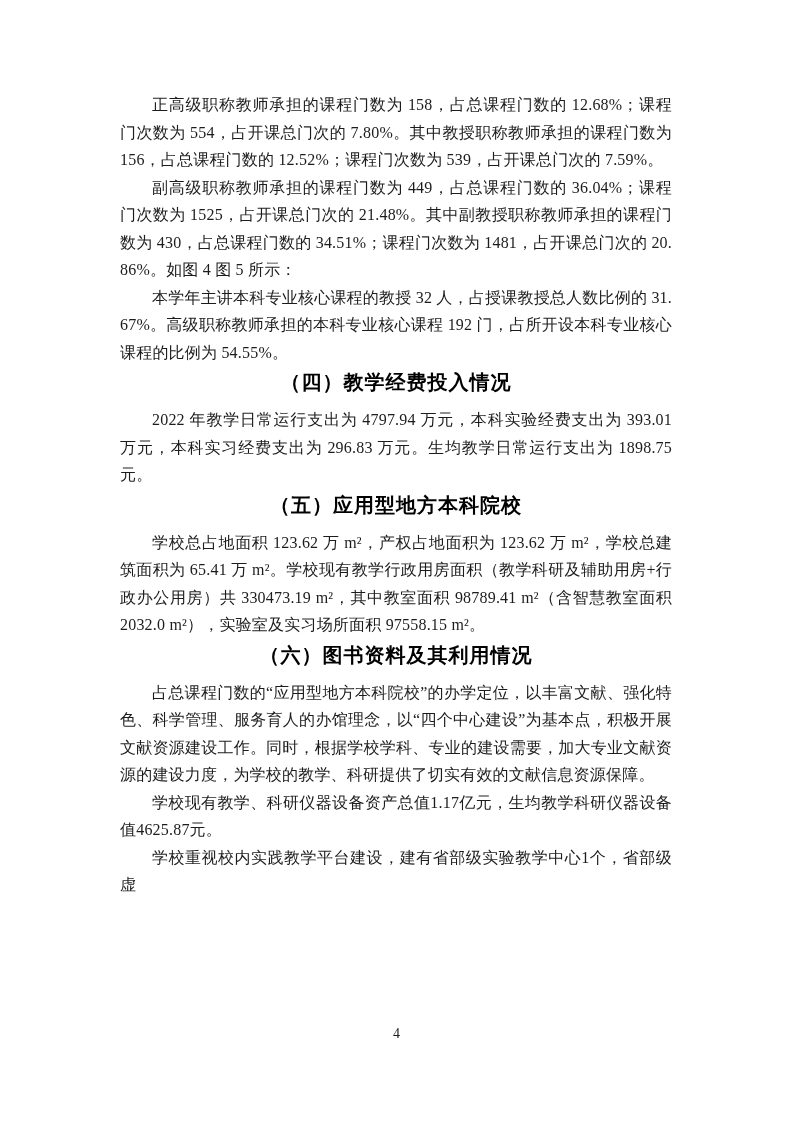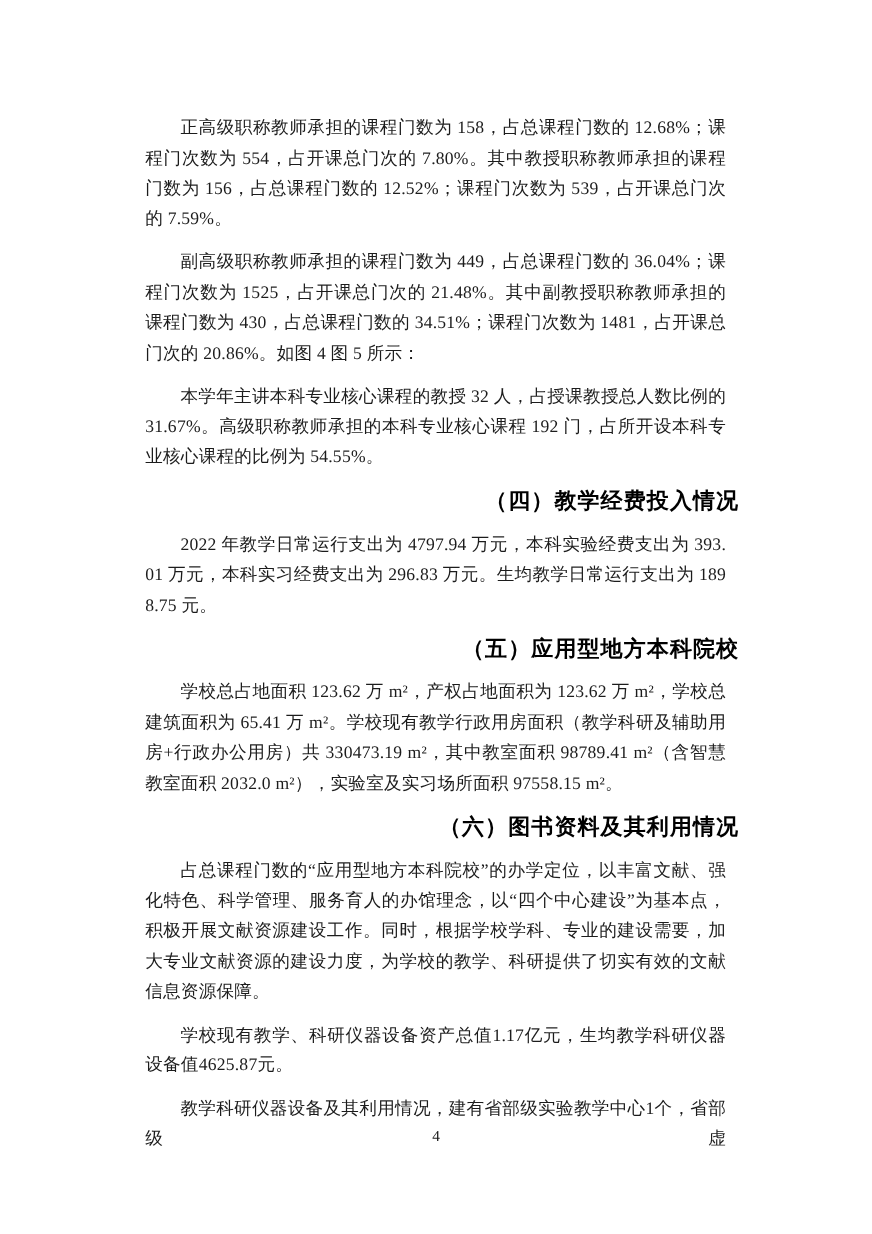--- a/index.html
+++ b/index.html
@@ -16,40 +16,40 @@
     font-family: "Liberation Serif", "DejaVu Serif", serif;
     color: #1c1c1c;
   }
   .content {
     position: absolute;
     top: 91px;
     left: 120px;
     width: 552px;
   }
   .body-para {
-    margin: 12px;
+    margin: 0;
     font-size: 16px;
     line-height: 27.5px;
     text-align: justify;
     text-indent: 32px;
     letter-spacing: 0.2px;
     word-break: break-all;
   }
   .justify-last {
     text-align-last: justify;
   }
   .section-heading {
     margin: 4px 0 8px 0;
-    font-family: Liberation Sans, sans-serif;
+    font-family: Liberation Mono, monospace;
     font-weight: bold;
     color: #000000;
     font-size: 20px;
     line-height: 28px;
     letter-spacing: 1px;
-    text-align: right;
+    text-align: center;
   }
   .footer {
     position: absolute;
     top: 1024px;
     left: 0;
     right: 0;
     text-align: center;
     font-size: 14px;
     line-height: 20px;
     color: #1c1c1c;
@@ -63,16 +63,16 @@
     <p class="body-para">正高级职称教师承担的课程门数为 158，占总课程门数的 12.68%；课程门次数为 554，占开课总门次的 7.80%。其中教授职称教师承担的课程门数为 156，占总课程门数的 12.52%；课程门次数为 539，占开课总门次的 7.59%。</p>
     <p class="body-para">副高级职称教师承担的课程门数为 449，占总课程门数的 36.04%；课程门次数为 1525，占开课总门次的 21.48%。其中副教授职称教师承担的课程门数为 430，占总课程门数的 34.51%；课程门次数为 1481，占开课总门次的 20.86%。如图 4 图 5 所示：</p>
     <p class="body-para">本学年主讲本科专业核心课程的教授 32 人，占授课教授总人数比例的 31.67%。高级职称教师承担的本科专业核心课程 192 门，占所开设本科专业核心课程的比例为 54.55%。</p>
     <h2 class="section-heading">（四）教学经费投入情况</h2>
     <p class="body-para">2022 年教学日常运行支出为 4797.94 万元，本科实验经费支出为 393.01 万元，本科实习经费支出为 296.83 万元。生均教学日常运行支出为 1898.75 元。</p>
     <h2 class="section-heading">（五）应用型地方本科院校</h2>
     <p class="body-para">学校总占地面积 123.62 万 m²，产权占地面积为 123.62 万 m²，学校总建筑面积为 65.41 万 m²。学校现有教学行政用房面积（教学科研及辅助用房+行政办公用房）共 330473.19 m²，其中教室面积 98789.41 m²（含智慧教室面积 2032.0 m²），实验室及实习场所面积 97558.15 m²。</p>
     <h2 class="section-heading">（六）图书资料及其利用情况</h2>
     <p class="body-para">占总课程门数的“应用型地方本科院校”的办学定位，以丰富文献、强化特色、科学管理、服务育人的办馆理念，以“四个中心建设”为基本点，积极开展文献资源建设工作。同时，根据学校学科、专业的建设需要，加大专业文献资源的建设力度，为学校的教学、科研提供了切实有效的文献信息资源保障。</p>
     <p class="body-para">学校现有教学、科研仪器设备资产总值1.17亿元，生均教学科研仪器设备值4625.87元。</p>
-    <p class="body-para justify-last">教学科研仪器设备及其利用情况，建有省部级实验教学中心1个，省部级虚</p>
+    <p class="body-para justify-last">学校重视校内实践教学平台建设，建有省部级实验教学中心1个，省部级虚</p>
   </div>
   <div class="footer">4</div>
 </div>
 
 </body></html>

